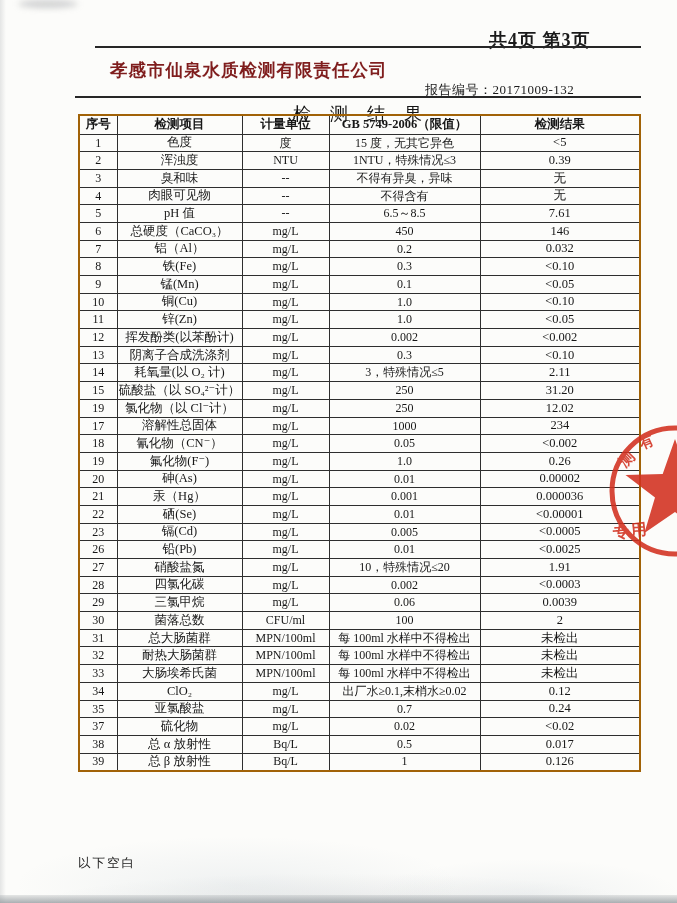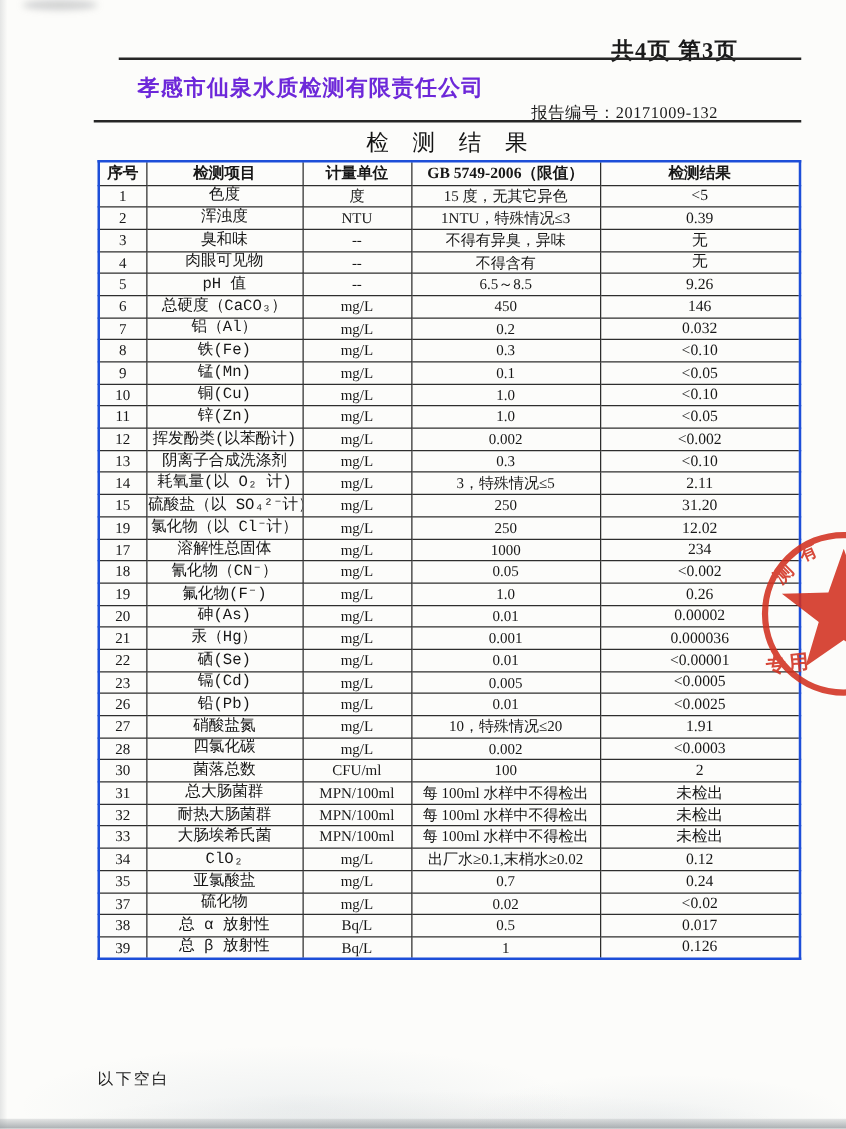--- a/index.html
+++ b/index.html
@@ -20,51 +20,51 @@
   .page-indicator {
     position:absolute; left:489px; top:28px;
     font-size:18px; font-weight:600; letter-spacing:1px;
   }
   .top-rule {
     position:absolute; left:95px; top:46px; width:546px; height:2px;
     background:#262626;
   }
   .company-name {
     position:absolute; left:110px; top:58px;
-    font-size:17.5px; font-weight:bold; letter-spacing:1px; color:#6d28d9;
+    font-size:17.5px; font-weight:bold; letter-spacing:1px; color:#7f1d1d;
   }
   .report-no {
     position:absolute; left:425px; top:81px;
     font-size:13px; letter-spacing:0.5px;text-align:center;
   }
   .header-rule {
     position:absolute; left:75px; top:96px; width:566px; height:2px;
     background:#262626;
   }
   .page-title {
     position:absolute; left:78px; top:102px; width:561px;
     text-align:center; font-size:18px; font-weight:normal;
     word-spacing:10px; letter-spacing:2px; color:#141414;
   }
 
   table.results {
-    position:absolute; left:78px; top:128px; width:561px;
+    position:absolute; left:78px; top:114px; width:561px;
     border-collapse:collapse; table-layout:fixed;
-    border:2px solid #1d4ed8;
+    border:2px solid #a16207;
   }
   .results th, .results td {
     border:1px solid #2e2e2e;
     height:17.7px; padding:0 1px;
     font-size:12px; line-height:1.05;
     text-align:center; vertical-align:middle;
     white-space:nowrap; overflow:hidden;
     color:#171717;
   }
   .results thead th { height:19px; font-size:12.5px; font-weight:600; }
-  .results td.c-item  { font-size:12.5px;font-family:Liberation Mono, monospace; }
+  .results td.c-item  { font-size:12.5px; }
   .results td.c-limit { font-size:12px; }
   .results td.c-result{ font-size:12.5px; }
 
   .footer-note {
     position:absolute; left:78px; top:855px; width:561px;
     font-size:12.5px; letter-spacing:2px;
   }
 
   .stamp {
     position:absolute; left:607px; top:418px; width:70px; height:150px;
@@ -145,21 +145,21 @@
     <td class="c-item">肉眼可见物</td>
     <td class="c-unit">--</td>
     <td class="c-limit">不得含有</td>
     <td class="c-result">无</td>
   </tr>
         <tr>
     <td class="c-no">5</td>
     <td class="c-item">pH 值</td>
     <td class="c-unit">--</td>
     <td class="c-limit">6.5～8.5</td>
-    <td class="c-result">9.26</td>
+    <td class="c-result">7.61</td>
   </tr>
         <tr>
     <td class="c-no">6</td>
     <td class="c-item">总硬度（CaCO₃）</td>
     <td class="c-unit">mg/L</td>
     <td class="c-limit">450</td>
     <td class="c-result">146</td>
   </tr>
         <tr>
     <td class="c-no">7</td>
@@ -293,20 +293,27 @@
     <td class="c-unit">mg/L</td>
     <td class="c-limit">10，特殊情况≤20</td>
     <td class="c-result">1.91</td>
   </tr>
         <tr>
     <td class="c-no">28</td>
     <td class="c-item">四氯化碳</td>
     <td class="c-unit">mg/L</td>
     <td class="c-limit">0.002</td>
     <td class="c-result">&lt;0.0003</td>
+  </tr>
+        <tr>
+    <td class="c-no">29</td>
+    <td class="c-item">三氯甲烷</td>
+    <td class="c-unit">mg/L</td>
+    <td class="c-limit">0.06</td>
+    <td class="c-result">0.0039</td>
   </tr>
         <tr>
     <td class="c-no">30</td>
     <td class="c-item">菌落总数</td>
     <td class="c-unit">CFU/ml</td>
     <td class="c-limit">100</td>
     <td class="c-result">2</td>
   </tr>
         <tr>
     <td class="c-no">31</td>

